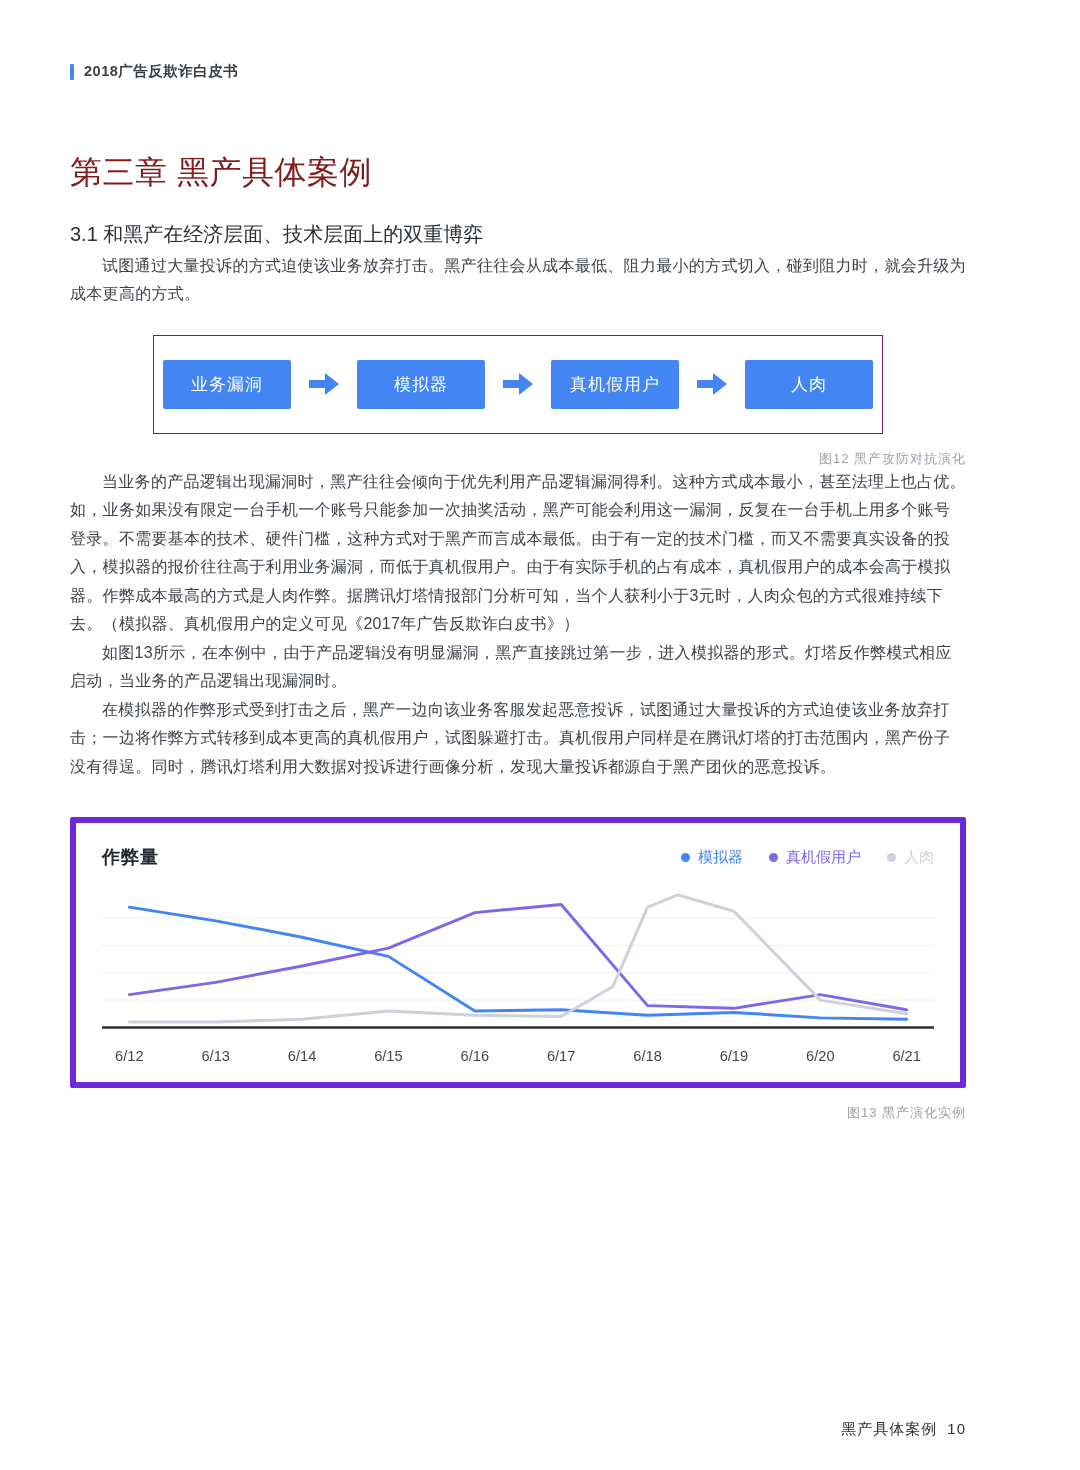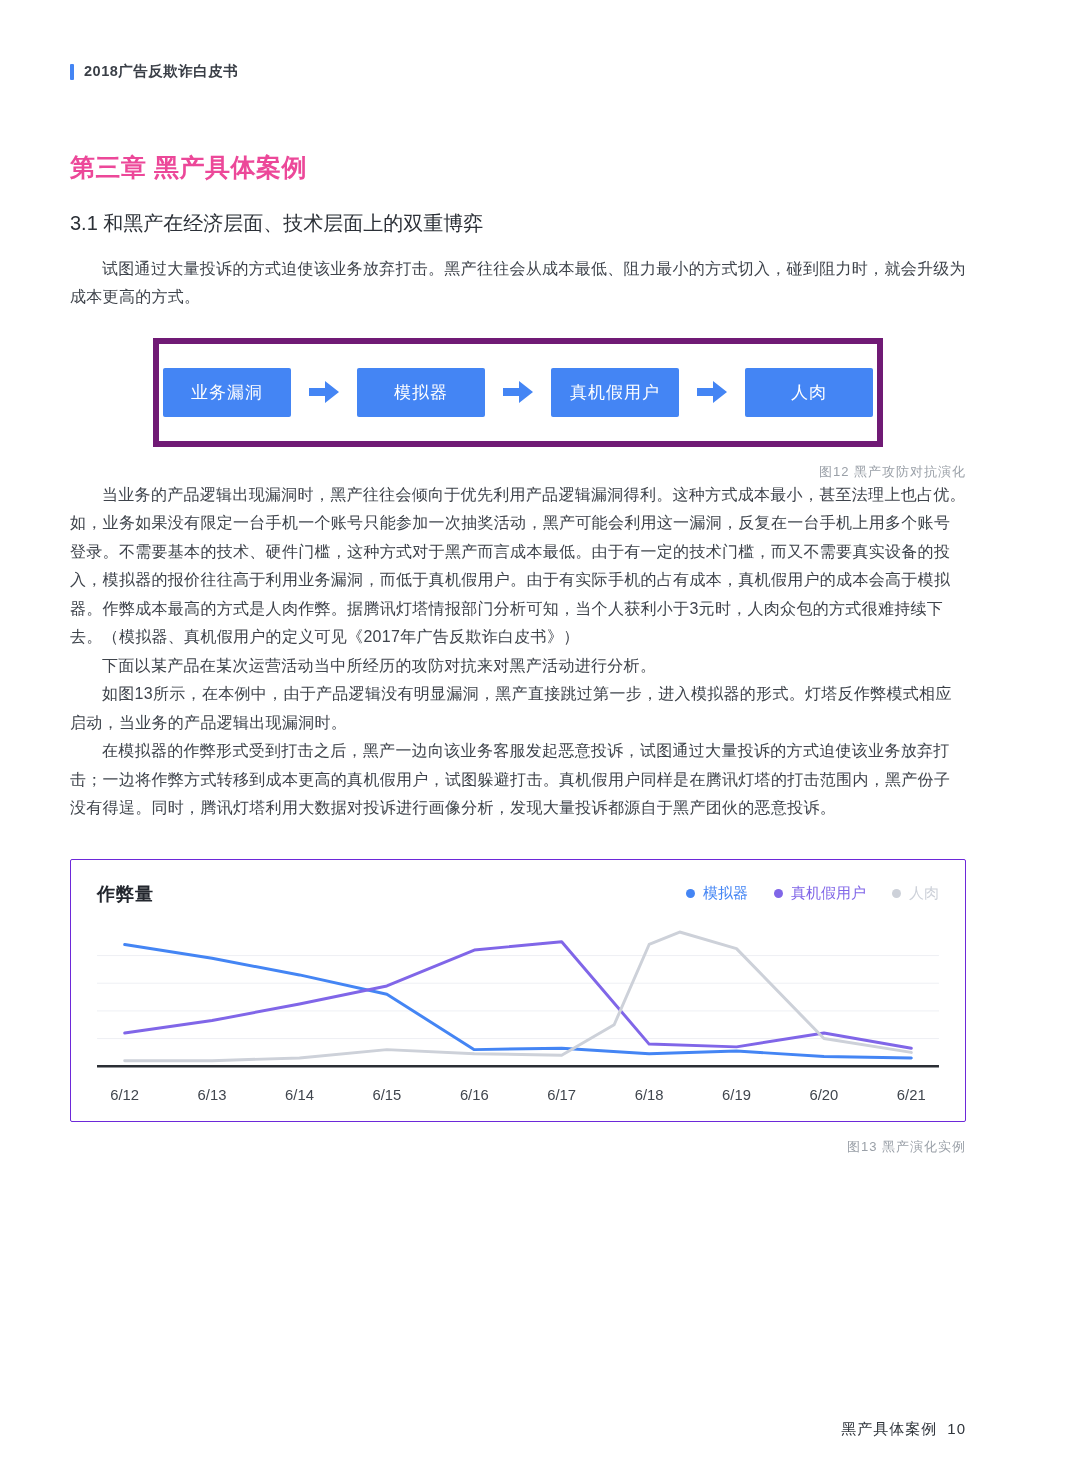--- a/index.html
+++ b/index.html
@@ -14,36 +14,36 @@
     margin:0 auto;
     background:#ffffff;
     padding:62px 88px 0 44px;
     overflow:hidden;
   }
   
   .doc-header { display:flex; align-items:center; gap:10px; margin-bottom:70px; }
   .doc-header .bar { width:4px; height:16px; background:var(--accent,#4485F4); border-radius:1px; }
   .doc-header .title { font-size:14.5px; color:#3A3F47; font-weight:700; letter-spacing:0.5px; }
 
-  h1.chapter { font-size:25px; font-weight:700; color:#ec4899; margin:0 0 26px 0; letter-spacing:0.5px; }
-  h2.section { font-size:20px; font-weight:400; color:#2B3037; margin:0 0 18px 0; }
+  h1.chapter { font-size:32px; font-weight:400; color:#7f1d1d; margin:0 0 26px 0; letter-spacing:0.5px; }
+  h2.section { font-size:20px; font-weight:400; color:#2B3037; margin:0 0 4px 0; }
 
   p.body { font-size:16px; line-height:1.78; color:#3E434B; margin:0; text-indent:2em; letter-spacing:0.3px; }
   .mt { margin-top:28px; }
 
   
-  .flow-wrap { width:730px; margin:26px auto 0 auto; border:6px solid #701a75; padding:24px 18px; display:flex; align-items:center; justify-content:center; gap:16px; }
+  .flow-wrap { width:730px; margin:26px auto 0 auto; border:1px solid #701a75; padding:24px 18px; display:flex; align-items:center; justify-content:center; gap:16px; }
   .flow-box { background:var(--accent,#4485F4); color:#ffffff; font-size:17px; width:128px; padding:13px 0; text-align:center; border-radius:2px; letter-spacing:1px; flex:0 0 auto; }
   .flow-arrow { width:34px; height:26px; flex:0 0 auto; display:block; }
   .flow-arrow path { fill:var(--accent,#4485F4); }
 
   .fig-caption { text-align:right; font-size:13px; color:#9AA0A8; margin-top:16px; letter-spacing:1px; }
 
   
-  .chart-card { margin-top:36px; border:1px solid #6d28d9; border-radius:2px; padding:22px 26px 10px 26px; }
+  .chart-card { margin-top:36px; border:6px solid #6d28d9; border-radius:2px; padding:22px 26px 10px 26px; }
   .chart-head { display:flex; align-items:center; justify-content:space-between; margin-bottom:12px; }
   .chart-title { font-size:18px; font-weight:700; color:#23272E; letter-spacing:1px; }
   .legend { display:flex; align-items:center; gap:26px; }
   .legend-item { display:flex; align-items:center; gap:8px; font-size:15px; }
   .legend-dot { width:9px; height:9px; border-radius:50%; display:inline-block; }
   .chart-svg { width:100%; height:auto; display:block; }
 
   .footer { position:absolute; right:88px; top:1388px; font-size:15px; color:#2F343B; display:flex; gap:10px; align-items:baseline; letter-spacing:1px;margin-top:32px; }
 </style>
 </head>
@@ -72,21 +72,20 @@
       </svg>
     <div class="flow-box">真机假用户</div>
     <svg class="flow-arrow" viewBox="0 0 34 26">
         <path d="M2 9 h16 v-7 l14 11 -14 11 v-7 h-16 z"></path>
       </svg>
     <div class="flow-box">人肉</div>
   </div>
   <div class="fig-caption">图12  黑产攻防对抗演化</div>
 
   <p class="body mt">当业务的产品逻辑出现漏洞时，黑产往往会倾向于优先利用产品逻辑漏洞得利。这种方式成本最小，甚至法理上也占优。如，业务如果没有限定一台手机一个账号只能参加一次抽奖活动，黑产可能会利用这一漏洞，反复在一台手机上用多个账号登录。不需要基本的技术、硬件门槛，这种方式对于黑产而言成本最低。由于有一定的技术门槛，而又不需要真实设备的投入，模拟器的报价往往高于利用业务漏洞，而低于真机假用户。由于有实际手机的占有成本，真机假用户的成本会高于模拟器。作弊成本最高的方式是人肉作弊。据腾讯灯塔情报部门分析可知，当个人获利小于3元时，人肉众包的方式很难持续下去。（模拟器、真机假用户的定义可见《2017年广告反欺诈白皮书》）</p>
-  <p class="body mt">下面以某产品在某次运营活动当中所经历的攻防对抗来对黑产活动进行分析。</p>
   <p class="body">如图13所示，在本例中，由于产品逻辑没有明显漏洞，黑产直接跳过第一步，进入模拟器的形式。灯塔反作弊模式相应启动，当业务的产品逻辑出现漏洞时。</p>
   <p class="body mt">在模拟器的作弊形式受到打击之后，黑产一边向该业务客服发起恶意投诉，试图通过大量投诉的方式迫使该业务放弃打击；一边将作弊方式转移到成本更高的真机假用户，试图躲避打击。真机假用户同样是在腾讯灯塔的打击范围内，黑产份子没有得逞。同时，腾讯灯塔利用大数据对投诉进行画像分析，发现大量投诉都源自于黑产团伙的恶意投诉。</p>
 
   <div class="chart-card">
     <div class="chart-head">
       <div class="chart-title">作弊量</div>
       <div class="legend">
         <span class="legend-item">
           <span class="legend-dot" style="background: rgb(68, 133, 244);"></span>
           <span style="color: rgb(68, 133, 244);">模拟器</span>

